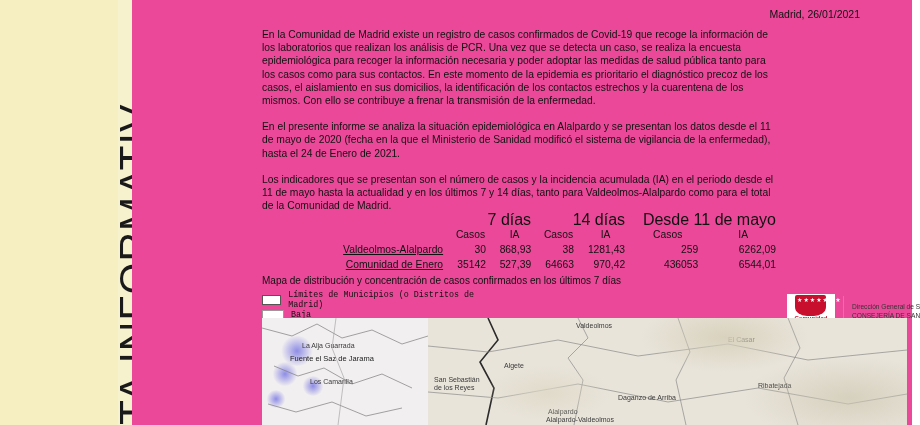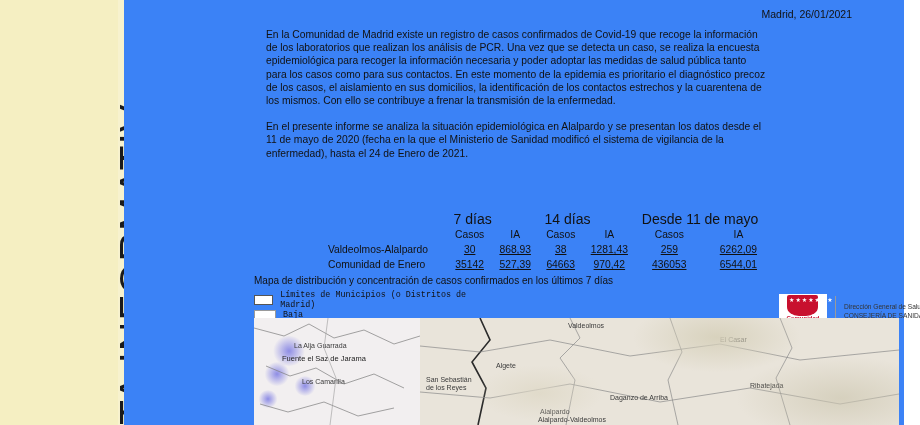--- a/index.html
+++ b/index.html
@@ -46,25 +46,25 @@
     font-size: 41px;
     letter-spacing: 1px;
     color: #1a1a1a;
     white-space: nowrap;
     line-height: 60px;
   }
 
   
   .doc {
     position: absolute;
-    left: 124px;
+    left: 132px;
     top: 0;
     width: 780px;
     height: 425px;
-    background: #3b82f6;
+    background: #ec4899;
   }
 
   .date-line {
     position: absolute;
     right: 52px;
     top: 8px;
     font-size: 10.5px;
     color: #111;
   }
 
@@ -72,21 +72,21 @@
     position: absolute;
     left: 130px;
     top: 28px;
     width: 512px;
   }
 
   .para {
     font-size: 10.3px;
     line-height: 13.2px;
     color: #111;
-    margin: 0 0 13px 12px;
+    margin: 0 0 13px 0;
     text-align: left;
   }
 
   
   .table-wrap {
     position: absolute;
     left: 130px;
     top: 212px;
     width: 520px;
     font-size: 10.3px;
@@ -97,34 +97,34 @@
     width: 100%;
   }
   table.indicators th,
   table.indicators td {
     padding: 0 6px;
     font-weight: normal;
     line-height: 15px;
     white-space: nowrap;
   }
   .grp-head {
-    text-align: left;
-    font-size: 14px;
+    text-align: right;
+    font-size: 16px;
   }
   .col-sub {
     text-align: center;
     font-size: 10.3px;
   }
   .row-label {
-    text-align: left;
+    text-align: right;
     padding-left: 74px !important;
+    text-decoration: underline;
   }
   .num {
-    text-align: center;
-    text-decoration: underline;
+    text-align: right;
   }
 
   
   .map-title {
     position: absolute;
     left: 130px;
     top: 275px;
     font-size: 10px;
     color: #111;
   }
@@ -261,20 +261,21 @@
   <div class="vertical-title">TA INFORMATIV</div>
 </div>
 
 <div class="doc">
 
   <div class="date-line">Madrid, 26/01/2021</div>
 
   <div class="content">
     <p class="para">En la Comunidad de Madrid existe un registro de casos confirmados de Covid-19 que recoge la información de los laboratorios que realizan los análisis de PCR. Una vez que se detecta un caso, se realiza la encuesta epidemiológica para recoger la información necesaria y poder adoptar las medidas de salud pública tanto para los casos como para sus contactos. En este momento de la epidemia es prioritario el diagnóstico precoz de los casos, el aislamiento en sus domicilios, la identificación de los contactos estrechos y la cuarentena de los mismos. Con ello se contribuye a frenar la transmisión de la enfermedad.</p>
     <p class="para">En el presente informe se analiza la situación epidemiológica en Alalpardo y se presentan los datos desde el 11 de mayo de 2020 (fecha en la que el Ministerio de Sanidad modificó el sistema de vigilancia de la enfermedad), hasta el 24 de Enero de 2021.</p>
+    <p class="para">Los indicadores que se presentan son el número de casos y la incidencia acumulada (IA) en el periodo desde el 11 de mayo hasta la actualidad y en los últimos 7 y 14 días, tanto para Valdeolmos-Alalpardo como para el total de la Comunidad de Madrid.</p>
   </div>
 
   <div class="table-wrap">
     <table class="indicators">
       <thead>
         <tr>
           <th></th>
           <th class="grp-head" colspan="2">7 días</th>
           <th class="grp-head" colspan="2">14 días</th>
           <th class="grp-head" colspan="2">Desde 11 de mayo</th>

